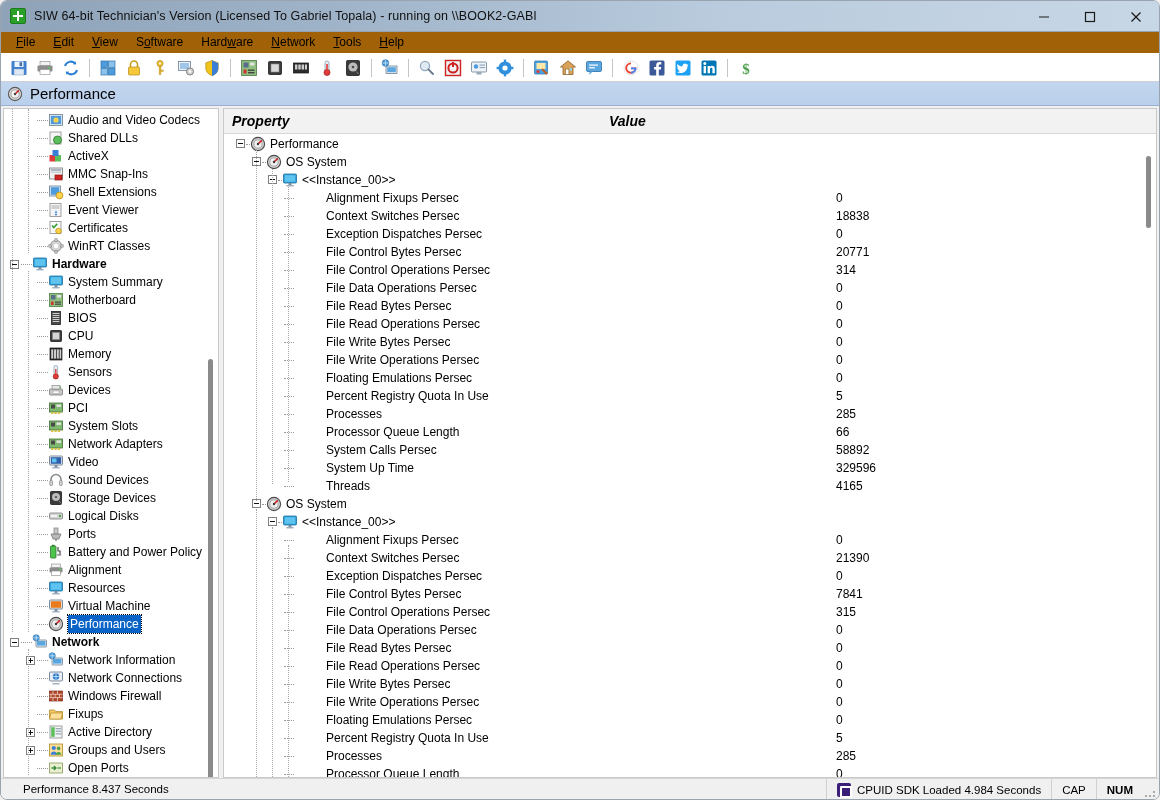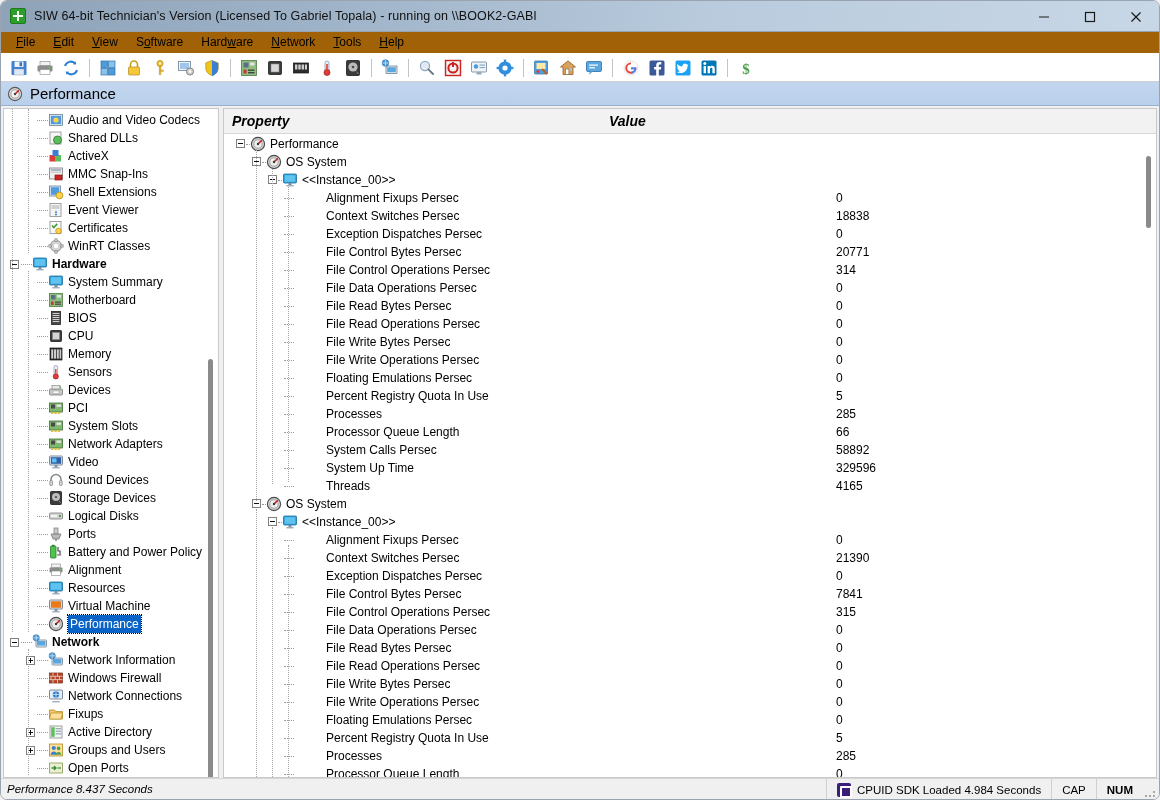--- a/index.html
+++ b/index.html
@@ -188,21 +188,21 @@
 
   
   .statusbar {
     height: 21px; flex: 0 0 21px;
     background: #f0f0f0;
     border-top: 1px solid #d6d6d6;
     display: flex; align-items: center;
     font-size: 11.5px; color: #000;
     position: relative;
   }
-  .sb-left { padding-left: 6px; white-space: nowrap; font-style: italic; }
+  .sb-left { padding-left: 22px; white-space: nowrap; }
   .sb-right { position: absolute; right: 0; top: 0; height: 21px; display: flex; align-items: center; }
   .sb-cell {
     height: 21px; display: flex; align-items: center; justify-content: center;
     border-left: 1px solid #d0d0d0; padding: 0 10px; white-space: nowrap;
   }
   .sb-cell.bold { font-weight: bold; }
   .cpuid-icon {
     width: 14px; height: 14px; background: #3b1e78; border-radius: 2px;
     margin-right: 6px; position: relative; flex: 0 0 14px;
   }
@@ -862,38 +862,38 @@
                 <circle cx="4.2" cy="3.8" r="3.1" fill="#4f9cdc" stroke="#2b6fa8" stroke-width="0.7"></circle>
                 <path d="M1.2 3.8h6M4.2 0.8v6" stroke="#d2e8f8" stroke-width="0.7"></path>
               </svg></div>
             <div class="tlabel">Network Information</div>
           </div>
           <div class="trow">
             <div class="gutter" style="width: 22px;"></div>
             <div style="width: 11px; flex: 0 0 11px; height: 18px;"></div>
             <div class="dash"></div>
             <div class="ticon"><svg width="16" height="16" viewBox="0 0 16 16">
+                <rect x="1.5" y="2" width="13" height="9" rx="1" fill="#e8eef5" stroke="#5d7083" stroke-width="0.8"></rect>
+                <circle cx="8" cy="6.5" r="3.2" fill="#2f7fd0"></circle>
+                <path d="M8 3.5v6M5 6.5h6" stroke="#cfe6f7" stroke-width="0.8"></path>
+                <rect x="4.3" y="13.1" width="7.4" height="1.3" fill="#9aa9b8"></rect>
+              </svg></div>
+            <div class="tlabel">Network Connections</div>
+          </div>
+          <div class="trow">
+            <div class="gutter" style="width: 22px;"></div>
+            <div style="width: 11px; flex: 0 0 11px; height: 18px;"></div>
+            <div class="dash"></div>
+            <div class="ticon"><svg width="16" height="16" viewBox="0 0 16 16">
                 <rect x="1.5" y="3" width="13" height="10" fill="#b5462a" stroke="#7a2c18" stroke-width="0.7"></rect>
                 <g stroke="#e8d8c8" stroke-width="0.8">
                   <path d="M1.5 6.3h13M1.5 9.6h13M5 3v3.3M9.5 3v3.3M3 6.3v3.3M7.2 6.3v3.3M11.5 6.3v3.3M5 9.6V13M9.5 9.6V13"></path>
                 </g>
               </svg></div>
             <div class="tlabel">Windows Firewall</div>
-          </div>
-          <div class="trow">
-            <div class="gutter" style="width: 22px;"></div>
-            <div style="width: 11px; flex: 0 0 11px; height: 18px;"></div>
-            <div class="dash"></div>
-            <div class="ticon"><svg width="16" height="16" viewBox="0 0 16 16">
-                <rect x="1.5" y="2" width="13" height="9" rx="1" fill="#e8eef5" stroke="#5d7083" stroke-width="0.8"></rect>
-                <circle cx="8" cy="6.5" r="3.2" fill="#2f7fd0"></circle>
-                <path d="M8 3.5v6M5 6.5h6" stroke="#cfe6f7" stroke-width="0.8"></path>
-                <rect x="4.3" y="13.1" width="7.4" height="1.3" fill="#9aa9b8"></rect>
-              </svg></div>
-            <div class="tlabel">Network Connections</div>
           </div>
           <div class="trow">
             <div class="gutter" style="width: 22px;"></div>
             <div style="width: 11px; flex: 0 0 11px; height: 18px;"></div>
             <div class="dash"></div>
             <div class="ticon"><svg width="16" height="16" viewBox="0 0 16 16">
                 <path d="M1.5 4h5l1.3 1.6h6.7V13H1.5z" fill="#f5c96a" stroke="#b18a22" stroke-width="0.8"></path>
                 <path d="M3 7h11.5l-1.5 6H1.5z" fill="#ffe09a" stroke="#b18a22" stroke-width="0.7"></path>
               </svg></div>
             <div class="tlabel">Fixups</div>

